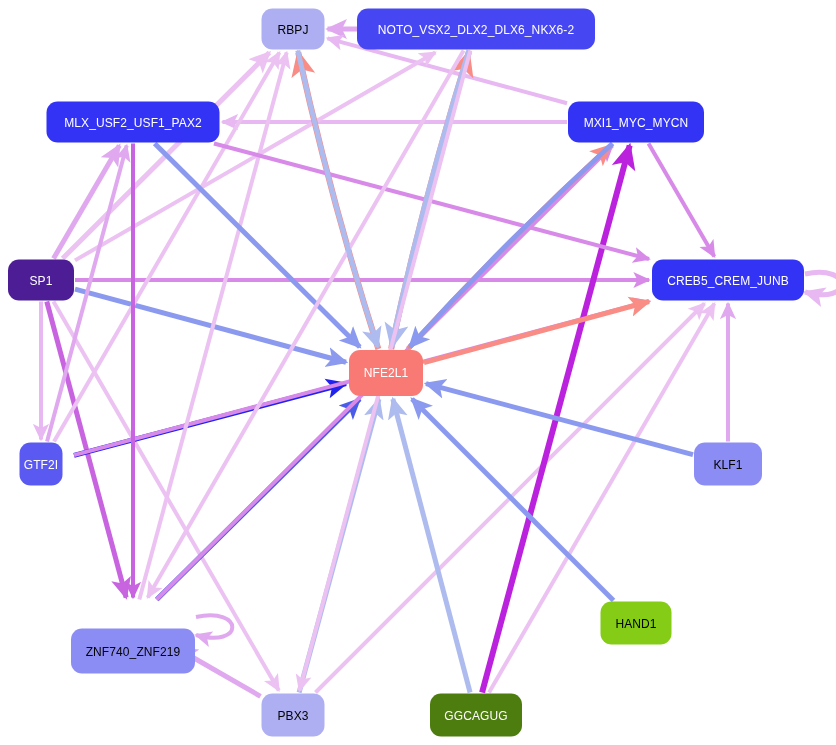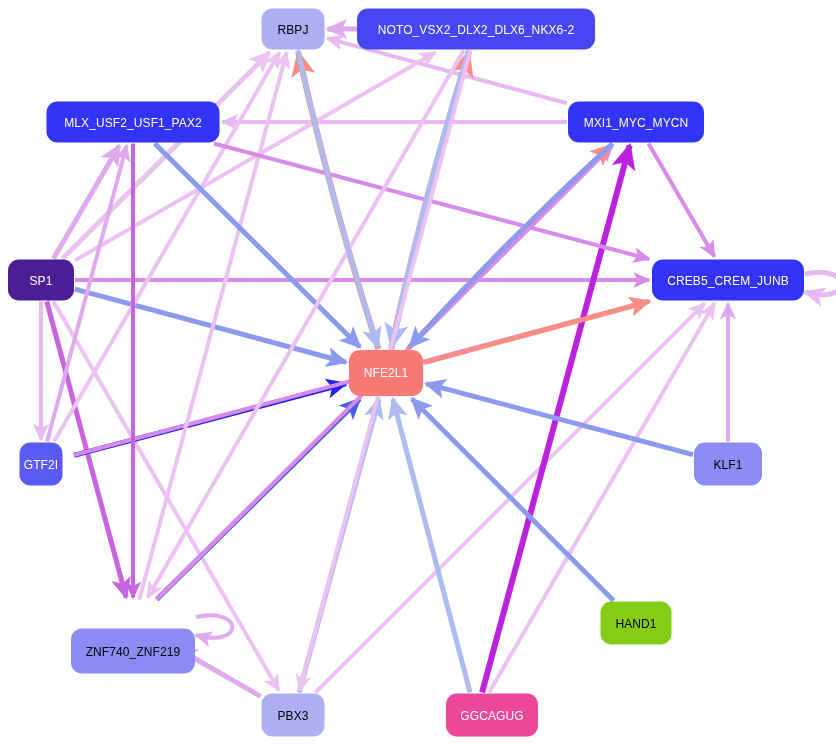--- a/index.html
+++ b/index.html
@@ -159,17 +159,17 @@
       </div>
       <div class="node" style="left: 133px; top: 623px; width: 124px; height: 45px; background: rgb(140, 140, 245); color: rgb(0, 0, 0); margin-top: 28px;">
         <span>ZNF740_ZNF219</span>
       </div>
       <div class="node" style="left: 636px; top: 623px; width: 71px; height: 43px; background: #84cc16; color: rgb(0, 0, 0);">
         <span>HAND1</span>
       </div>
       <div class="node" style="left: 293px; top: 715px; width: 63px; height: 43px; background: rgb(174, 174, 243); color: rgb(0, 0, 0);">
         <span>PBX3</span>
       </div>
-      <div class="node" style="left: 476px; top: 715px; width: 92px; height: 43px; background: #ec4899; color: rgb(255, 255, 255); margin-left: 16px;">
+      <div class="node" style="left: 476px; top: 715px; width: 92px; height: 43px; background: #4d7c0f; color: rgb(255, 255, 255);">
         <span>GGCAGUG</span>
       </div>
     </div>
 </div>
 
 </body></html>

